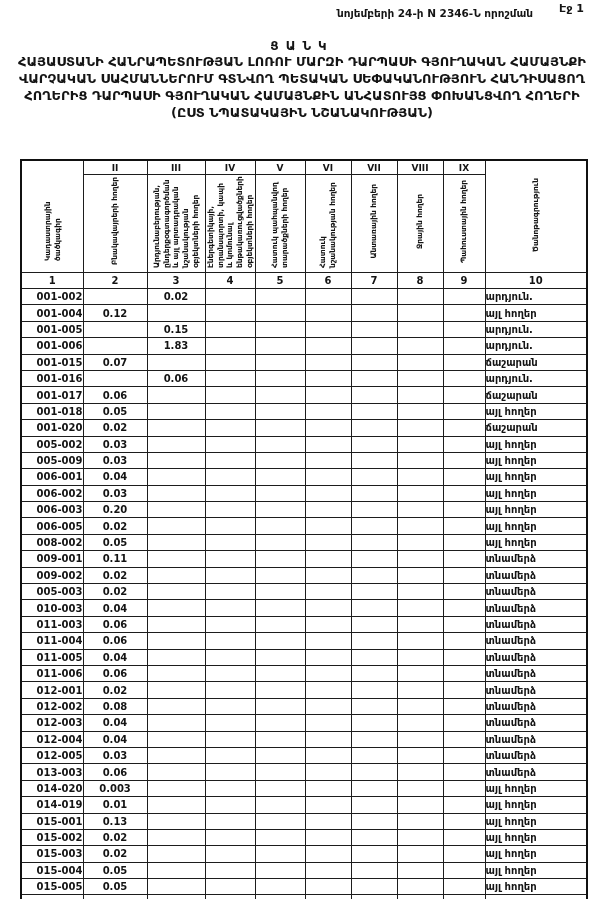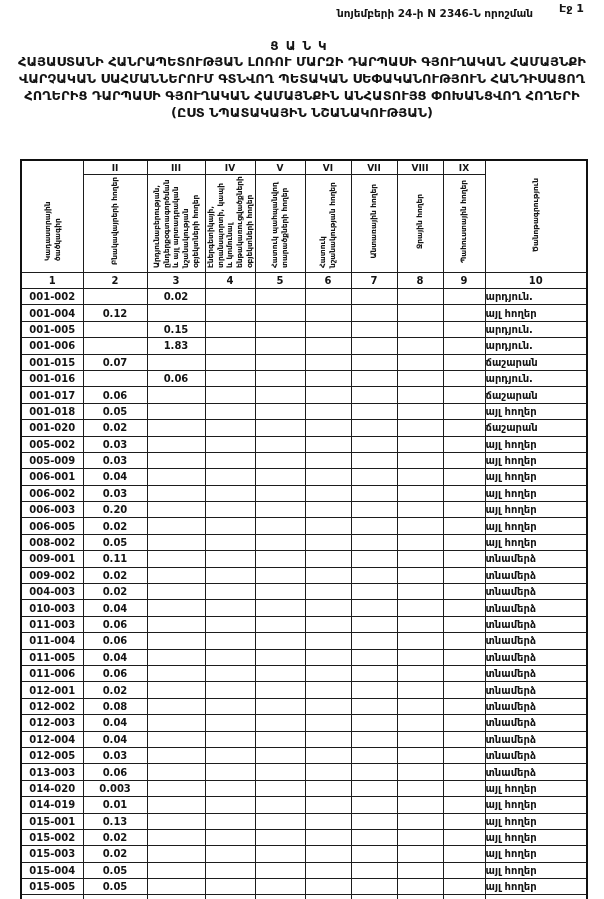--- a/index.html
+++ b/index.html
@@ -38,21 +38,21 @@
   .hd-rot   { height:97px; text-align:center; vertical-align:middle; }
   .hd-span  { text-align:center; vertical-align:middle; }
   .vt {
     writing-mode:vertical-rl; transform:rotate(180deg);
     font-size:7.4px; font-weight:bold; line-height:1.3;
     max-height:92px; margin:0 auto; text-align:left; display:inline-block;
   }
   .hd-num { height:15px; font-size:10px; font-weight:bold; text-align:center; vertical-align:middle; }
 
   .grid td { height:15.4px; font-size:10px; font-weight:bold; white-space:nowrap; }
-  .c-code { padding-left:4px; text-align:center; }
+  .c-code { padding-left:4px; text-align:right; }
   .c-val  { text-align:center; }
   .c-note { padding-left:3px; text-align:left; font-size:9.3px; }
 </style>
 </head>
 <body>
 
 <div class="page">
 
   <div class="page-num">Էջ 1</div>
 
@@ -324,21 +324,21 @@
           <td class="c-val"></td>
           <td class="c-val"></td>
           <td class="c-val"></td>
           <td class="c-val"></td>
           <td class="c-val"></td>
           <td class="c-val"></td>
           <td class="c-val"></td>
           <td class="c-note">տնամերձ</td>
         </tr>
         <tr>
-          <td class="c-code">004-003</td>
+          <td class="c-code">005-003</td>
           <td class="c-val">0.02</td>
           <td class="c-val"></td>
           <td class="c-val"></td>
           <td class="c-val"></td>
           <td class="c-val"></td>
           <td class="c-val"></td>
           <td class="c-val"></td>
           <td class="c-val"></td>
           <td class="c-note">տնամերձ</td>
         </tr>

